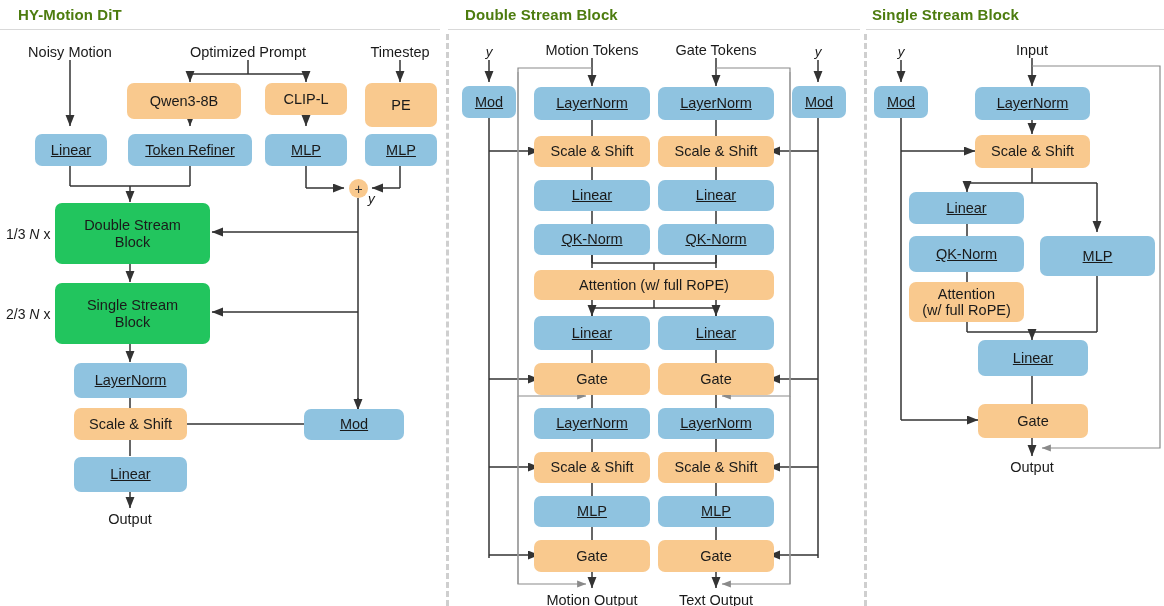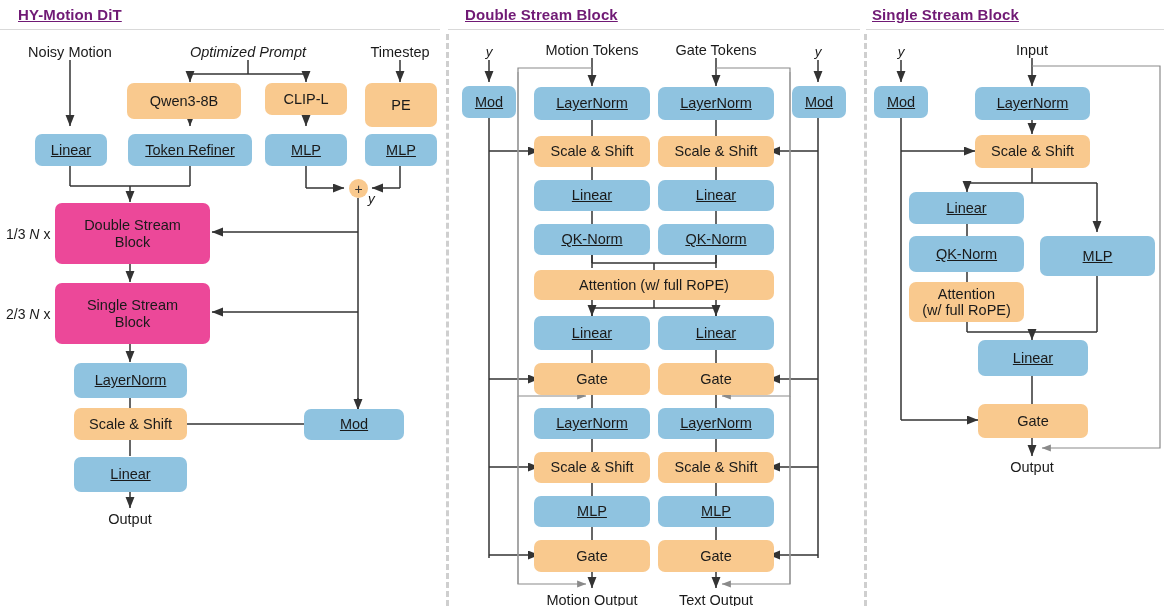--- a/index.html
+++ b/index.html
@@ -1,34 +1,34 @@
 <!DOCTYPE html>
 <html><head>
 <meta charset="utf-8">
 <style>
   html,body{margin:0;padding:0;background:#ffffff;}
   body{width:1164px;height:606px;overflow:hidden;font-family:"Liberation Sans",sans-serif;}
   #root{position:relative;width:1164px;height:606px;background:#fff;}
 
   .panel-title{
-    position:absolute;font-weight:bold;font-size:15px;color:#701a75;
-    white-space:nowrap;letter-spacing:0.1px;text-decoration:underline;
+    position:absolute;font-weight:bold;font-size:15px;color:#4d7c0f;
+    white-space:nowrap;letter-spacing:0.1px;
   }
   .title-rule{position:absolute;height:1px;background:#d9d9d9;}
   .vdash{position:absolute;width:0;border-left:3px dashed #cfcfcf;}
 
   .box{
     position:absolute;box-sizing:border-box;border-radius:7px;
     display:flex;align-items:center;justify-content:center;
     text-align:center;color:#1a1a1a;font-size:14.5px;line-height:1.12;
     font-family:"Liberation Sans",sans-serif;
   }
   .blue{background:#8fc3e0;text-decoration:underline;}
   .orange{background:#f9c98e;}
-  .green{background:#ec4899;}
+  .green{background:#22c55e;}
 
   .lbl{
     position:absolute;font-size:14.5px;color:#1a1a1a;white-space:nowrap;
     font-family:"Liberation Sans",sans-serif;
   }
   .lbl.c{transform:translateX(-50%);}
   .lbl.ital{font-style:italic;}
   .nmix{font-size:14px;}
   .nmix i{font-style:italic;}
 
@@ -215,21 +215,21 @@
 
       <path d="M1032,438 L1032,456" marker-end="url(#ah)"></path>
     </g>
 
     <g stroke="#8a8a8a" stroke-width="1.2" fill="none">
       <path d="M1032,66 L1160,66 L1160,448 L1042,448" marker-end="url(#ahl)"></path>
     </g>
   </svg>
 
   <div class="lbl c" style="left:70px;top:44px;">Noisy Motion</div>
-  <div class="lbl c" style="left:248px;top:44px;font-style:italic;">Optimized Prompt</div>
+  <div class="lbl c" style="left:248px;top:44px;">Optimized Prompt</div>
   <div class="lbl c" style="left:400px;top:44px;">Timestep</div>
 
   <div class="box orange" style="left:127px;top:83px;width:114px;height:36px;">Qwen3-8B</div>
   <div class="box orange" style="left:265px;top:83px;width:82px;height:32px;">CLIP-L</div>
   <div class="box orange" style="left:365px;top:83px;width:72px;height:44px;">PE</div>
 
   <div class="box blue" style="left:35px;top:134px;width:72px;height:32px;">Linear</div>
   <div class="box blue" style="left:128px;top:134px;width:124px;height:32px;">Token Refiner</div>
   <div class="box blue" style="left:265px;top:134px;width:82px;height:32px;">MLP</div>
   <div class="box blue" style="left:365px;top:134px;width:72px;height:32px;">MLP</div>

